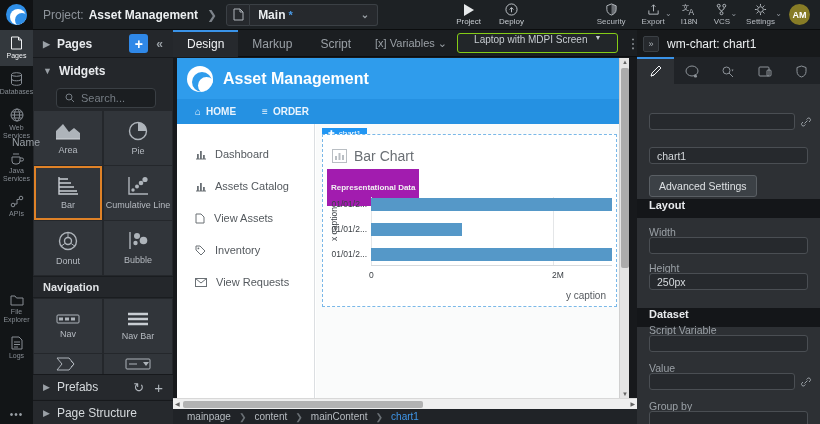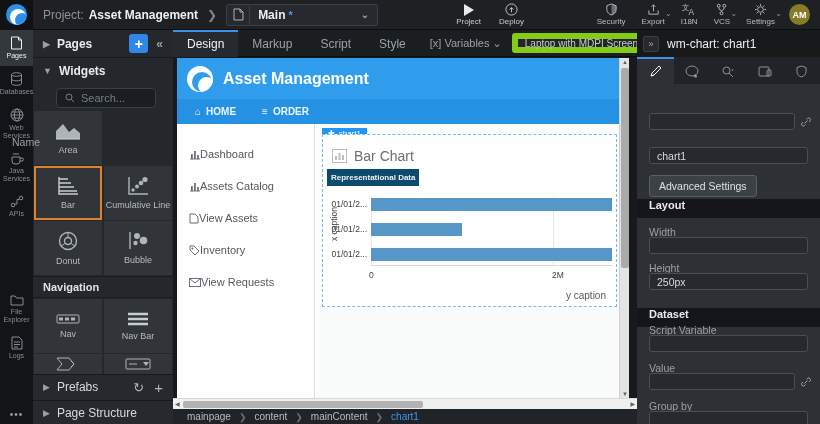--- a/index.html
+++ b/index.html
@@ -49,44 +49,44 @@
   .section-head{position:absolute;left:33px;width:140px;background:#24272b;color:#dfe2e5;font-size:11px;font-weight:bold;display:flex;align-items:center;padding:0 10px;border-top:1px solid #1a1d20;border-bottom:1px solid #1a1d20}
   .foot-row{position:absolute;left:33px;width:140px;background:#26292d;border-top:1px solid #17191c;display:flex;align-items:center;padding:0 10px;color:#d6dadd;font-size:12px}
   .foot-ic{margin-left:auto;color:#aeb4ba;font-size:13px;cursor:pointer}
   .foot-ic.plus{margin-left:10px;font-size:15px}
 
   
   .tabbar{left:173px;top:30px;width:464px;height:27px;background:#1b1e21;display:flex;align-items:center;border-bottom:1px solid #0c0e10}
   .etab{height:27px;display:flex;align-items:center;padding:0 14px;color:#9aa0a6;font-size:12px;cursor:pointer;border-top:2px solid transparent}
   .etab.active{background:#26292d;color:#f0f2f4;border-top:2px solid #3a93e8}
   .vars{color:#9aa0a6;font-size:11px;margin-left:10px;cursor:pointer;white-space:nowrap}
-  .device-sel{display:flex;align-items:center;background:#222629;border:6px solid #84cc16;border-radius:3px;height:20px;padding:0 7px;color:#c7ccd1;font-size:10px;margin-left:10px;cursor:pointer;white-space:nowrap}
+  .device-sel{display:flex;background:#222629;border:1px solid #84cc16;border-radius:3px;height:20px;padding:0 16px;color:#c7ccd1;font-size:10px;margin-left:10px;cursor:pointer;white-space:nowrap}
   .kebab{color:#aeb4ba;font-size:13px;margin:0 8px;cursor:pointer}
   .histbtn{color:#9aa0a6;font-size:15px;margin:0 5px;cursor:pointer;line-height:14px}
 
   
   .canvas-bg{left:173px;top:57px;width:464px;height:341px;background:#17191c}
   .appscreen{left:177px;top:58px;width:452px;height:340px;background:#ffffff;overflow:hidden}
   .app-header{position:absolute;left:0;top:0;width:100%;height:41px;background:#2f9cec;display:flex;align-items:center;padding:0 10px;gap:10px}
   .app-logo{width:26px;height:26px;border-radius:50%;background:#fff;position:relative;overflow:hidden}
   .app-logo:before{content:"";position:absolute;left:5px;top:6px;width:20px;height:20px;border-radius:50%;background:#2f9cec}
   .app-logo:after{content:"";position:absolute;left:11px;top:11px;width:17px;height:17px;border-radius:50%;background:#fff}
   .app-title{color:#fff;font-size:16px;font-weight:bold}
   .app-nav{position:absolute;left:0;top:41px;width:100%;height:25px;background:#2591e2;display:flex;align-items:center;padding:0 18px;gap:26px}
   .app-nav-item{color:#eaf4fd;font-size:10px;font-weight:bold;display:flex;align-items:center;gap:5px;cursor:pointer}
   .app-side{position:absolute;left:0;top:66px;width:138px;height:274px;background:#fff;border-right:1px solid #dcdfe2}
-  .app-menu-item{position:absolute;left:12px;display:flex;align-items:center;color:#54595e;font-size:11px;cursor:pointer;white-space:nowrap}
+  .app-menu-item{position:absolute;left:18px;display:flex;align-items:center;gap:9px;color:#54595e;font-size:11px;cursor:pointer;white-space:nowrap}
   .app-menu-item .mi{color:#6a7075}
   .app-main{position:absolute;left:139px;top:66px;width:313px;height:274px;background:#fafbfb}
 
   
   .widget-handle{position:absolute;background:#2196f3;color:#fff;font-size:8px;display:flex;align-items:center;gap:4px;padding:1px 6px;height:11px;cursor:move}
   .chart-widget{position:absolute;border:1px dashed #7ab8e8;background:#fff}
   .wchart-title{position:absolute;left:9px;top:13px;display:flex;align-items:center;gap:7px;color:#6a6f74;font-size:14px}
-  .wchart-badge{position:absolute;left:4px;top:34px;background:#0c4a6e;color:#f2f2f2;font-size:8px;font-weight:bold;padding:4px 4px}
+  .wchart-badge{position:absolute;left:4px;top:34px;background:#a21caf;color:#f2f2f2;font-size:8px;font-weight:bold;padding:14px 4px}
   .plot{position:absolute;left:48px;right:4px;top:62px;height:68px}
   .gridline{position:absolute;top:0;bottom:0;width:1px;background:#e4e6e8}
   .bar{position:absolute;height:13px;left:0}
   .catlabel{position:absolute;width:40px;text-align:right;font-size:8.5px;color:#3c4146}
   .axis-lab{position:absolute;font-size:8.5px;color:#3c4146}
   .ylab-rot{position:absolute;left:-6px;top:84px;font-size:8.5px;color:#3c4146;transform:rotate(-90deg);transform-origin:center}
   .xcap{position:absolute;right:10px;top:155px;font-size:10px;color:#55595e}
 
   
   .vscroll{position:absolute;right:0;top:0;width:10px;height:340px;background:#e4e4e4;border-left:1px solid #d0d0d0}
@@ -270,20 +270,27 @@
     <span>Search...</span>
   </div>
 
   <div class="abs wcell" style="left:34px;top:111px">
     <svg class="ic" width="26" height="18" viewBox="0 0 26 18">
         <path d="M1 17V9l7-7 6 8 5-4 6 5v6z" fill="#aeb4ba"></path>
         <path d="M1 17h24" stroke="#d4d8dc"></path>
       </svg>
     <span>Area</span>
   </div>
+  <div class="abs wcell" style="left:104px;top:111px">
+    <svg class="ic" width="20" height="20" viewBox="0 0 20 20">
+        <circle cx="10" cy="10" r="8.5" fill="none" stroke="#aeb4ba" stroke-width="1.4"></circle>
+        <path d="M10 10V1.5A8.5 8.5 0 0118.5 10z" fill="#aeb4ba"></path>
+      </svg>
+    <span>Pie</span>
+  </div>
   <div class="abs wcell selected" style="left:34px;top:166px">
     <svg class="ic" width="22" height="19" viewBox="0 0 22 19">
         <path d="M2 1v17h19" stroke="#c8cdd2" fill="none" stroke-width="1.4"></path>
         <path d="M2 3h9M2 7h12M2 11h15M2 15h18" stroke="#c8cdd2" stroke-width="1.6"></path>
       </svg>
     <span>Bar</span>
   </div>
   <div class="abs wcell" style="left:104px;top:166px">
     <svg class="ic" width="22" height="19" viewBox="0 0 22 19">
         <path d="M2 1v17h19" stroke="#aeb4ba" fill="none" stroke-width="1.4"></path>
@@ -359,23 +366,20 @@
   <div class="abs tabbar">
     <div style="width:10px"></div>
     <div class="etab active">
         <span>Design</span>
       </div>
     <div class="etab">
         <span>Markup</span>
       </div>
     <div class="etab">
         <span>Script</span>
-      </div>
-    <div class="etab">
-        <span>Style</span>
       </div>
     <div class="vars">
       <span>[x]</span>
       <span>Variables</span>
       <span>⌄</span>
     </div>
     <div class="device-sel">
       <span>Laptop with MDPI Screen</span>
       <span style="margin-left:7px;font-size:7px">▼</span>
     </div>

